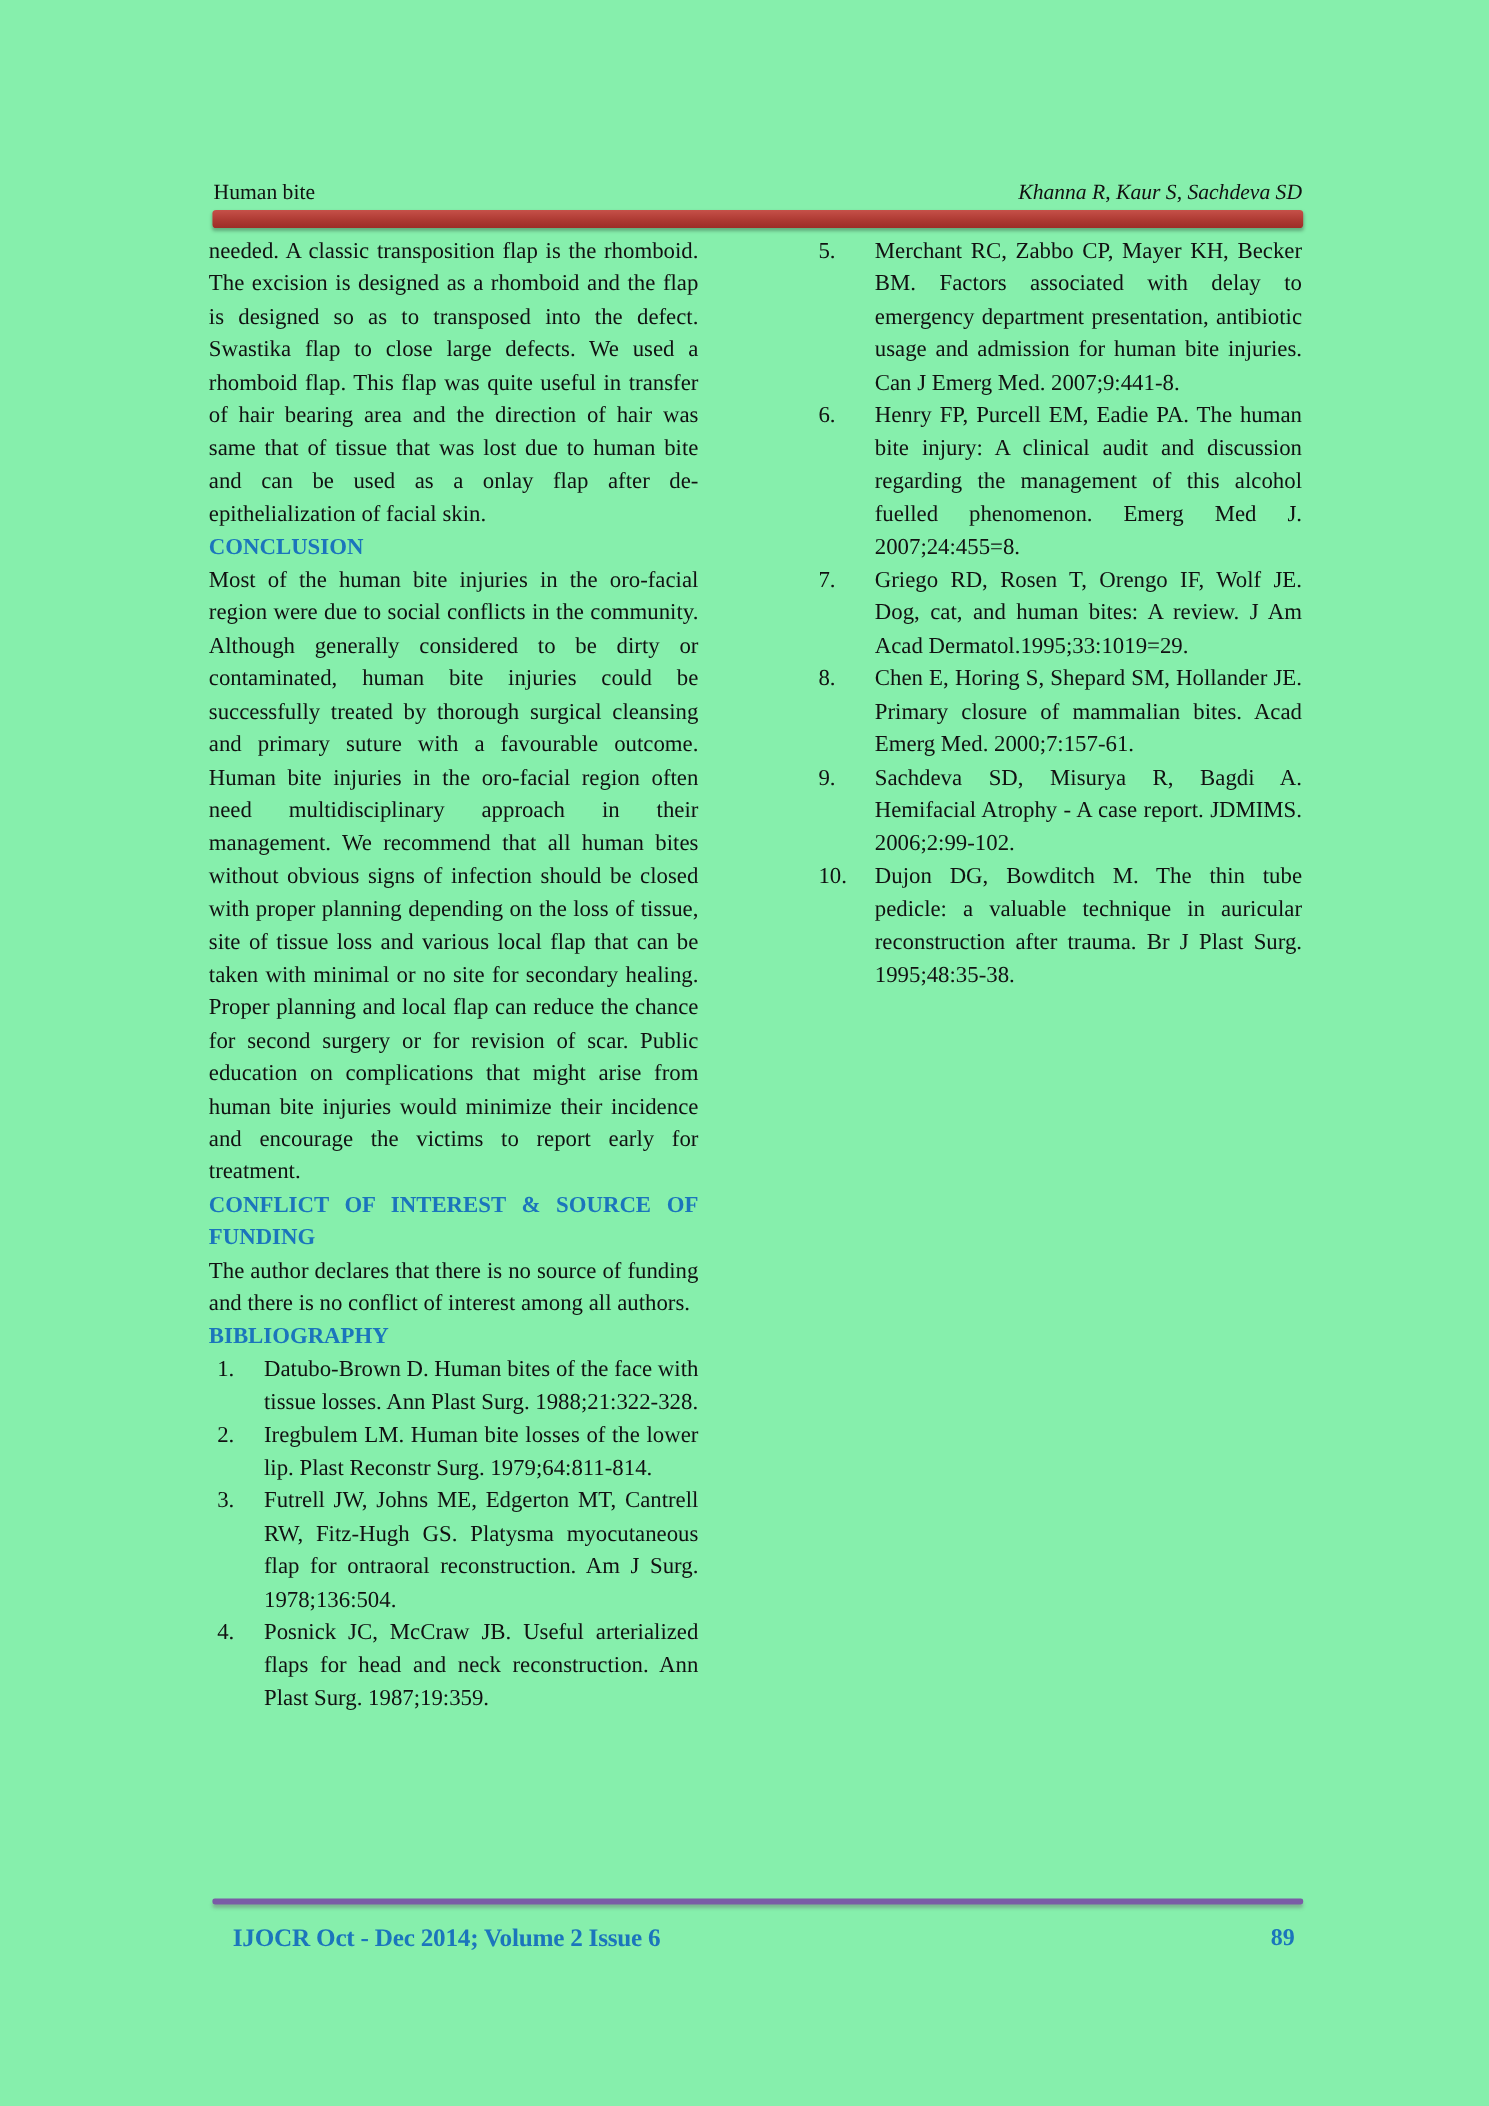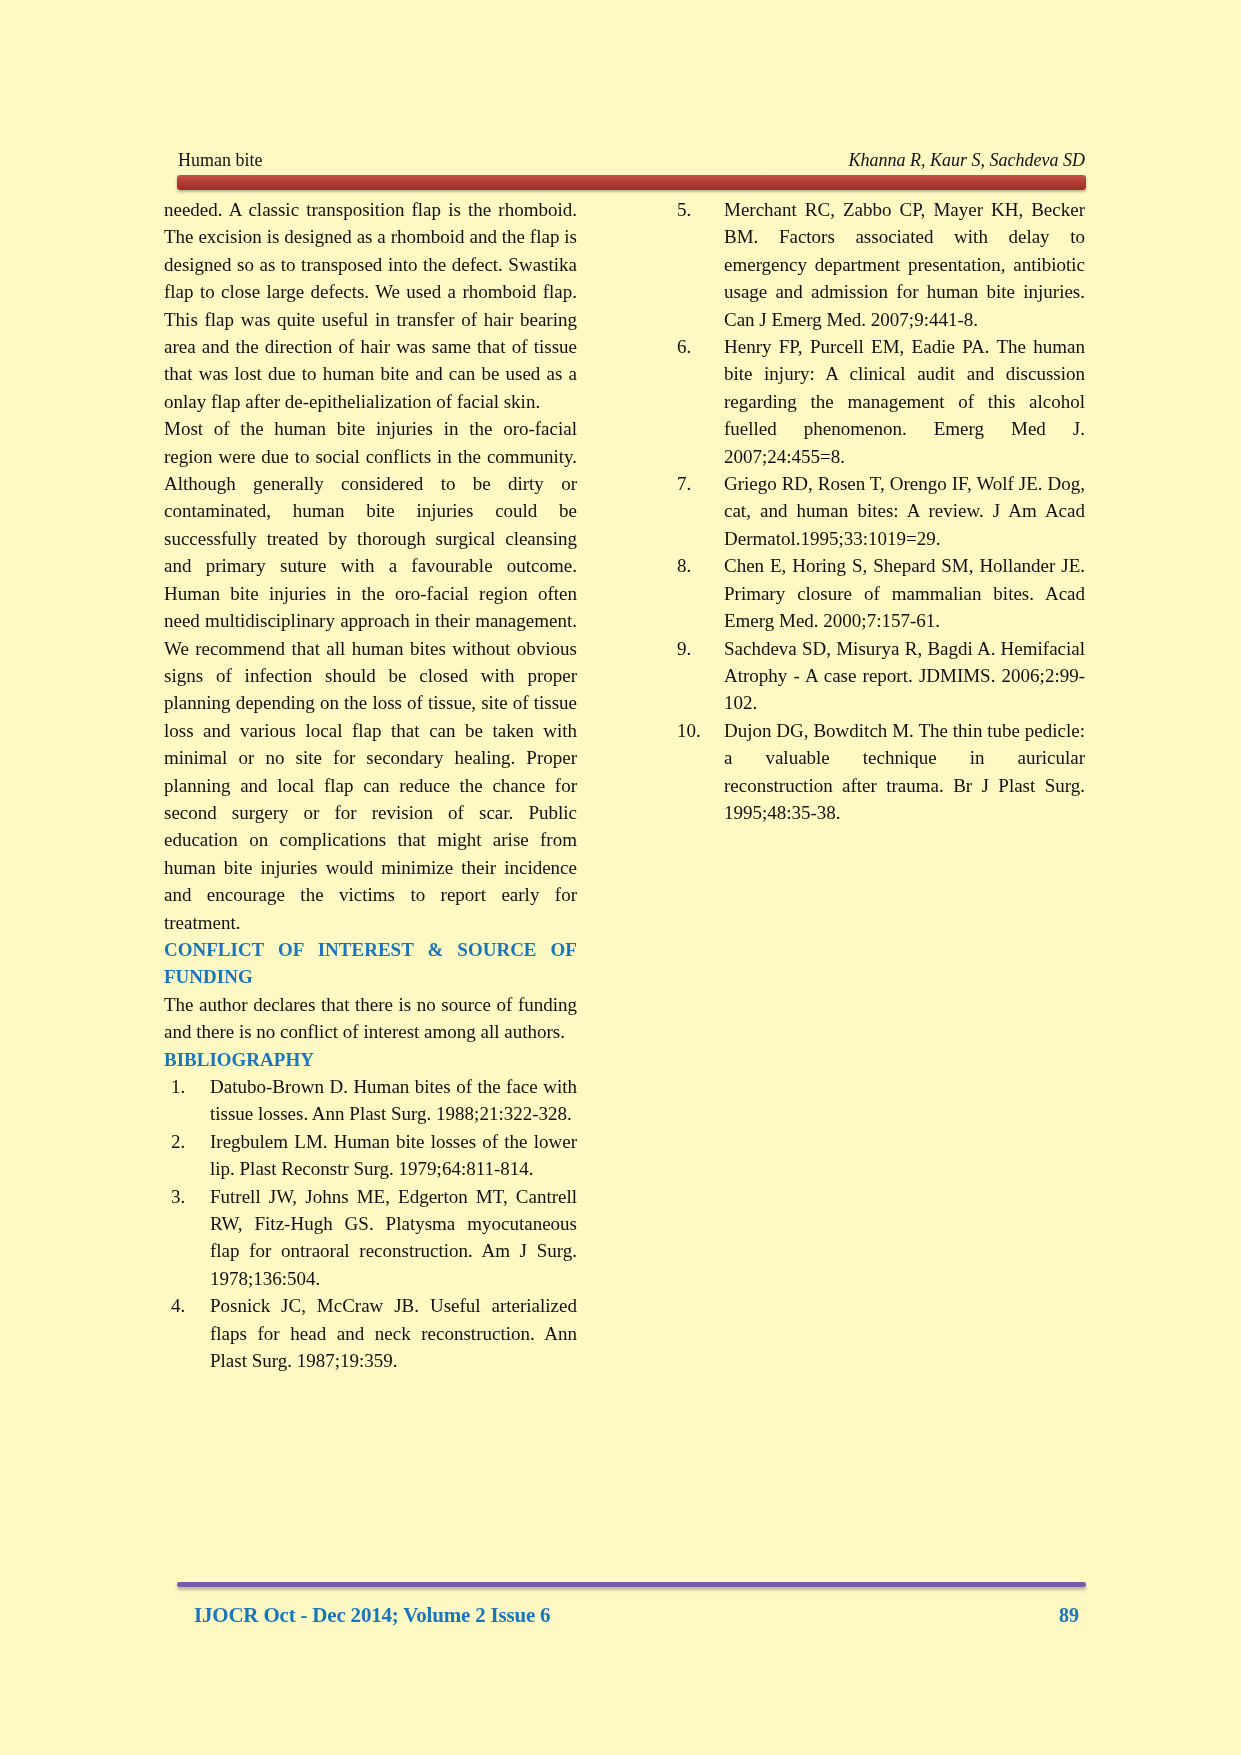--- a/index.html
+++ b/index.html
@@ -7,21 +7,21 @@
     --bar-top: #C65149;
     --bar-bottom: #9C2D27;
     --purple: #7A5CA6;
   }
   * { margin: 0; padding: 0; box-sizing: border-box; }
   html, body { background: #ffffff; }
   .page {
     position: relative;
     width: 1241px;
     height: 1755px;
-    background: #fef9c3;
+    background: #86efac;
     font-family: "Liberation Serif", "DejaVu Serif", serif;
     color: #111111;
     overflow: hidden;
   }
   .header {
     position: absolute;
     top: 149px; left: 178px; right: 156px;
     display: flex;
     justify-content: space-between;
     align-items: baseline;
@@ -33,21 +33,21 @@
   .redbar {
     position: absolute;
     top: 175px; left: 177px; right: 155px;
     height: 15px;
     border-radius: 3px;
     background: linear-gradient(180deg, var(--bar-top, #C65149) 0%, #AE3A33 55%, var(--bar-bottom, #9C2D27) 100%);
     box-shadow: 0 2px 3px rgba(0,0,0,0.28);
   }
   .columns {
     position: absolute;
-    top: 196px; left: 164px; right: 156px;
+    top: 196px; left: 174px; right: 156px;
     display: flex;
     gap: 96px;
   }
   .col { font-size: 19px; line-height: 27.4px; text-align: justify; }
   .col-left  { width: 420px; }
   .col-right { width: 419px; }
   p.body-text { margin: 0; }
   h2.section-heading {
     margin: 0;
     font-size: 19px;
@@ -100,20 +100,21 @@
     <span class="header-authors">Khanna R, Kaur S, Sachdeva SD</span>
   </div>
 
   <div class="redbar"></div>
 
   <div class="columns">
 
     <div class="col col-left">
       <p class="body-text">needed. A classic transposition flap is the rhomboid. The excision is designed as a rhomboid and the flap is designed so as to transposed into the defect. Swastika flap to close large defects. We used a rhomboid flap. This flap was quite useful in transfer of hair bearing area and the direction of hair was same that of tissue that was lost due to human bite and can be used as a onlay flap after de-epithelialization of facial skin.</p>
 
+      <h2 class="section-heading">CONCLUSION</h2>
       <p class="body-text">Most of the human bite injuries in the oro-facial region were due to social conflicts in the community. Although generally considered to be dirty or contaminated, human bite injuries could be successfully treated by thorough surgical cleansing and primary suture with a favourable outcome. Human bite injuries in the oro-facial region often need multidisciplinary approach in their management. We recommend that all human bites without obvious signs of infection should be closed with proper planning depending on the loss of tissue, site of tissue loss and various local flap that can be taken with minimal or no site for secondary healing. Proper planning and local flap can reduce the chance for second surgery or for revision of scar. Public education on complications that might arise from human bite injuries would minimize their incidence and encourage the victims to report early for treatment.</p>
 
       <h2 class="section-heading">CONFLICT OF INTEREST &amp; SOURCE OF FUNDING</h2>
       <p class="body-text">The author declares that there is no source of funding and there is no conflict of interest among all authors.</p>
 
       <h2 class="section-heading">BIBLIOGRAPHY</h2>
 
       <div class="ref">
         <span class="ref-num">1.</span>
         <span>Datubo-Brown D. Human bites of the face with tissue losses. Ann Plast Surg. 1988;21:322-328.</span>

